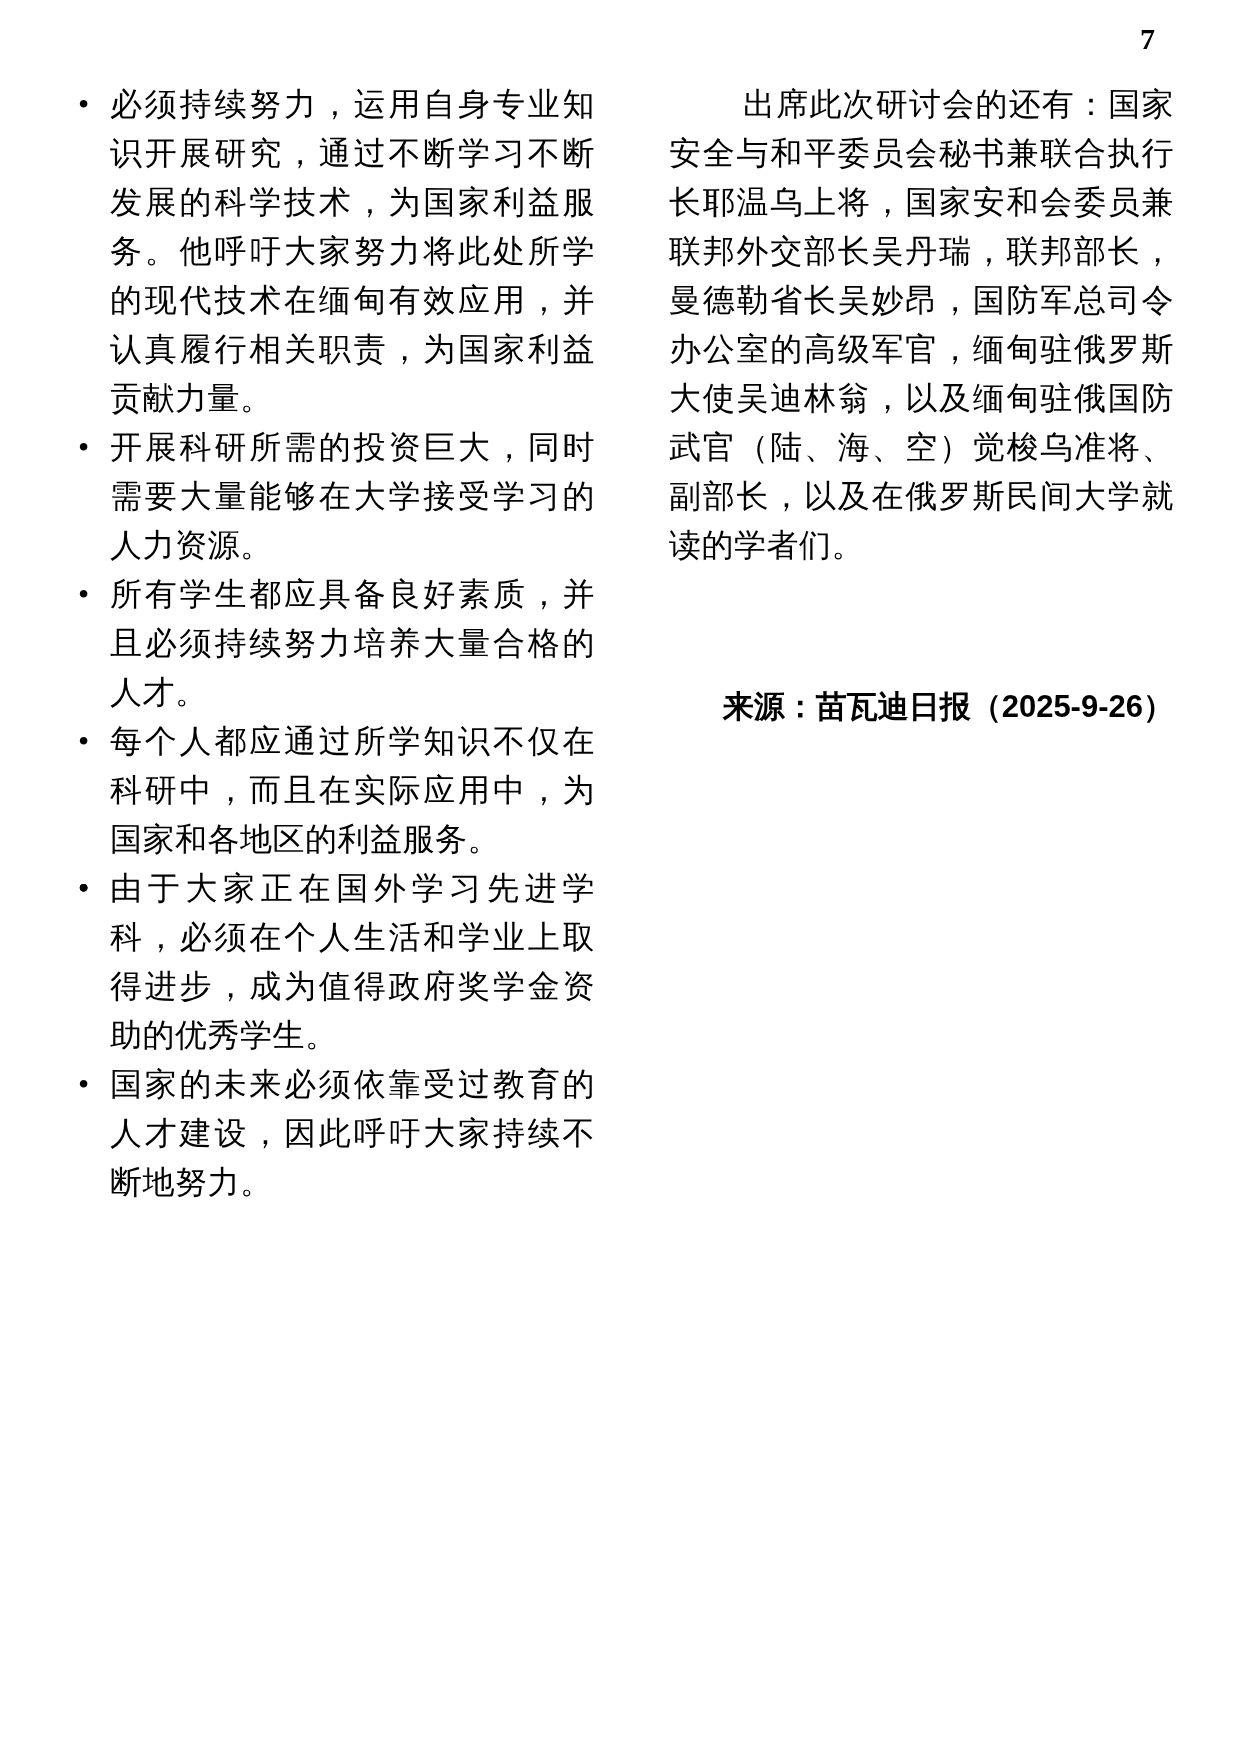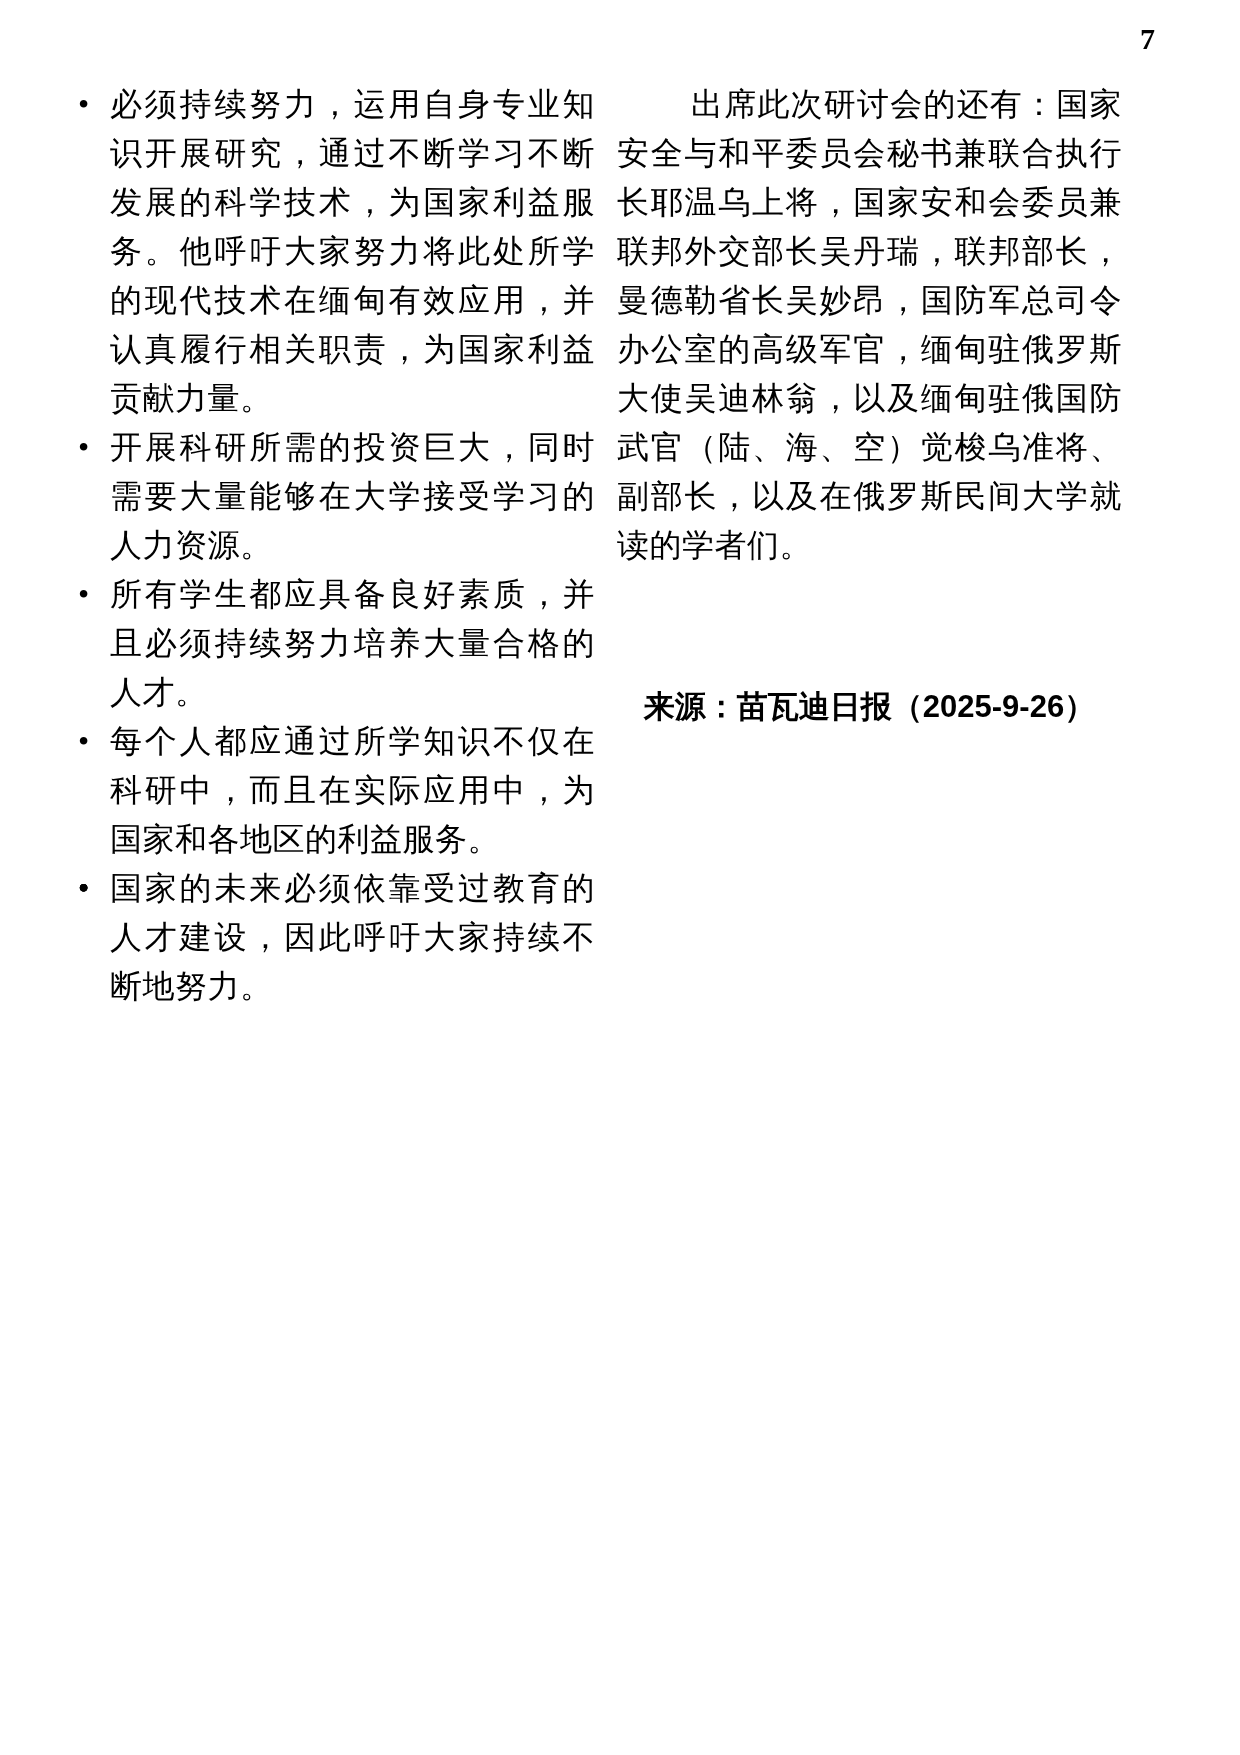--- a/index.html
+++ b/index.html
@@ -35,21 +35,21 @@
     line-height: 49px;
     text-align: justify;
     text-justify: inter-character;
     letter-spacing: 0.5px;
   }
   .col-left {
     left: 78px;
     width: 517px;
   }
   .col-right {
-    left: 617px;
+    left: 669px;
     width: 505px;
   }
   ul.bullets {
     margin: 0;
     padding: 0;
     list-style: none;
   }
   li.bullet-item {
     position: relative;
     padding-left: 32px;
@@ -63,21 +63,21 @@
     text-align: left;
     font-size: 32px;
   }
   .para {
     margin: 0;
     text-indent: 74px;
   }
   .source {
     margin: 112px 0 4px 0;
     text-indent: 0;
-    text-align: center;
+    text-align: right;
     font-family: "Liberation Sans", sans-serif;
     font-weight: 700;
     font-size: 31px;
     letter-spacing: 0;
   }
 </style>
 </head>
 <body>
 
 <div class="page">
@@ -103,20 +103,21 @@
         <span>每个人都应通过所学知识不仅在科研中，而且在实际应用中，为国家和各地区的利益服务。</span>
       </li>
       <li class="bullet-item">
         <span class="marker">•</span>
       </li>
       <li class="bullet-item">
         <span class="marker">•</span>
       </li>
       <li class="bullet-item">
         <span class="marker">•</span>
+        <span>由于大家正在国外学习先进学科，必须在个人生活和学业上取得进步，成为值得政府奖学金资助的优秀学生。</span>
       </li>
       <li class="bullet-item">
         <span class="marker">•</span>
         <span>国家的未来必须依靠受过教育的人才建设，因此呼吁大家持续不断地努力。</span>
       </li>
     </ul>
   </div>
 
   <div class="col col-right">
     <p class="para">出席此次研讨会的还有：国家安全与和平委员会秘书兼联合执行长耶温乌上将，国家安和会委员兼联邦外交部长吴丹瑞，联邦部长，曼德勒省长吴妙昂，国防军总司令办公室的高级军官，缅甸驻俄罗斯大使吴迪林翁，以及缅甸驻俄国防武官（陆、海、空）觉梭乌准将、副部长，以及在俄罗斯民间大学就读的学者们。</p>

